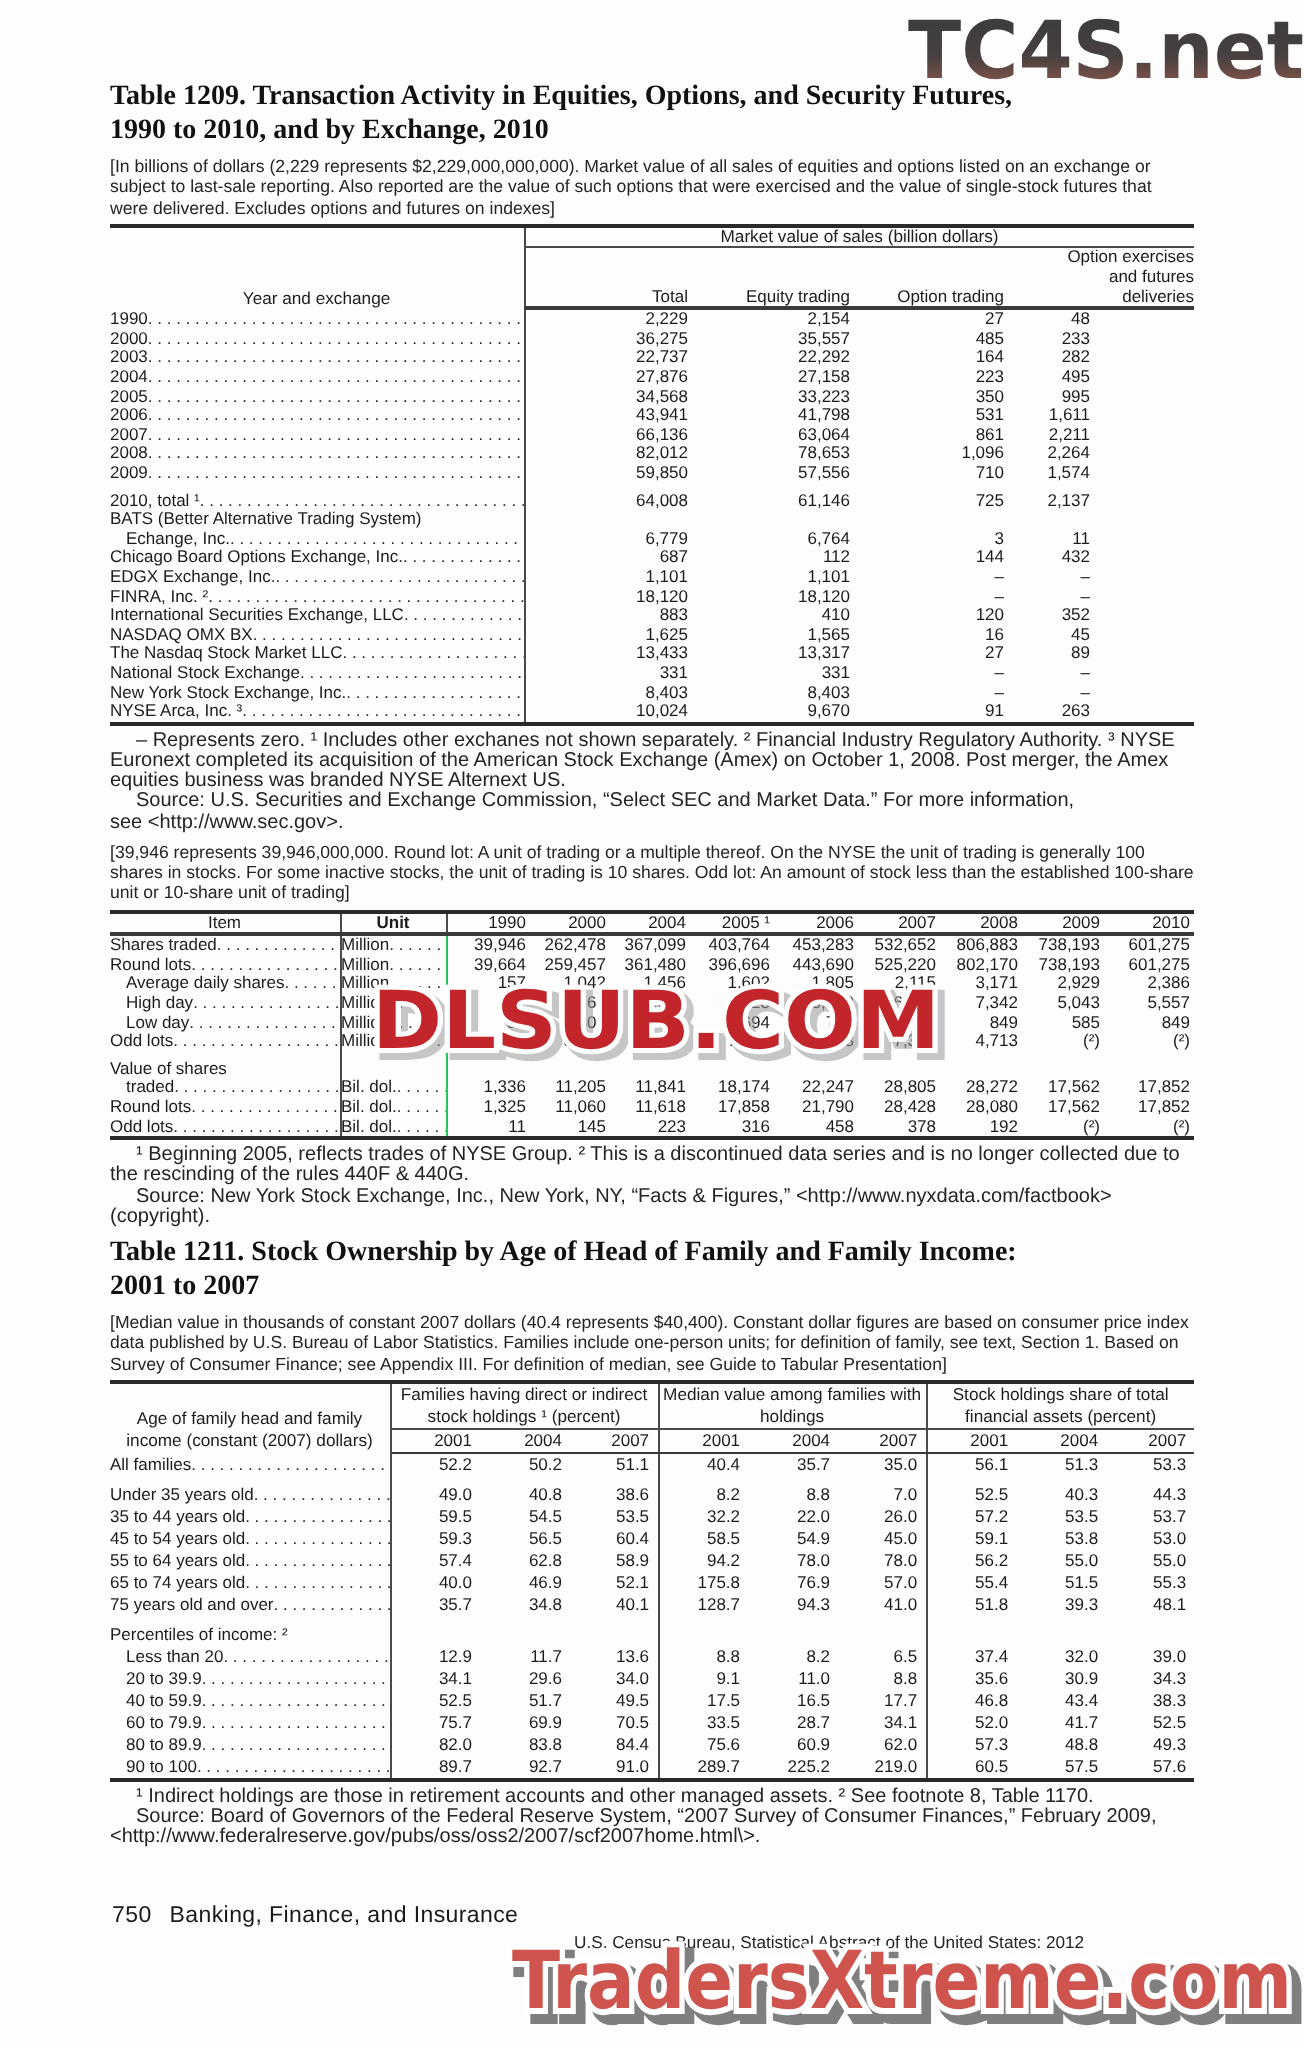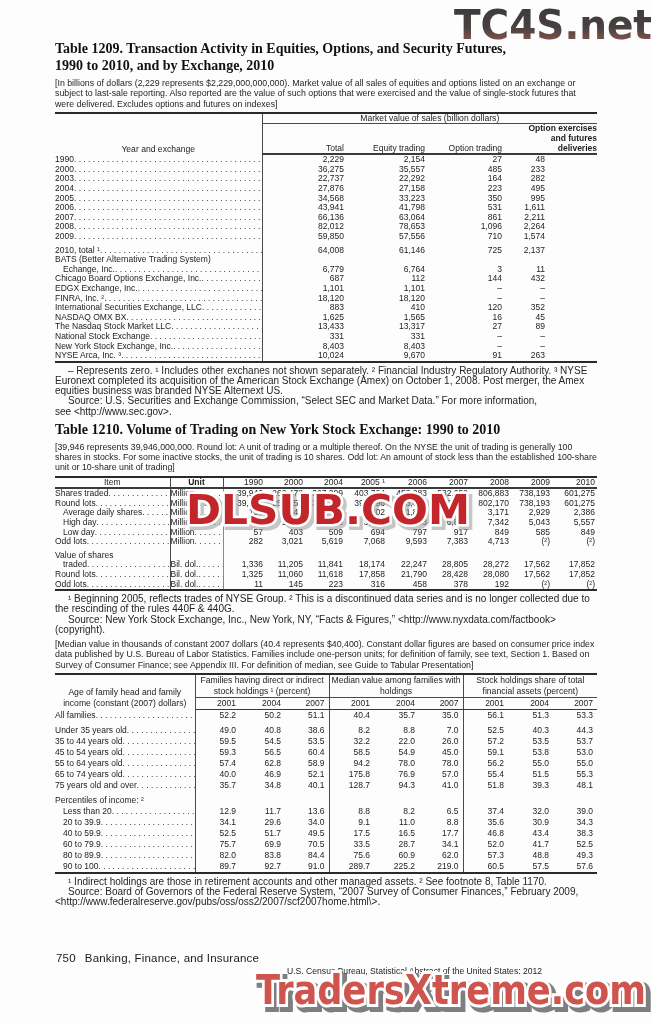--- a/index.html
+++ b/index.html
@@ -32,21 +32,21 @@
   td.unit{border-right:1px solid #22c55e;padding-left:4px;overflow:hidden;}
   .lb{white-space:nowrap;}
   .dots{flex:1 1 auto;overflow:hidden;white-space:nowrap;color:#2a2a2a;}
   .dots::after{content:" . . . . . . . . . . . . . . . . . . . . . . . . . . . . . . . . . . . . . . . . . . . . . .";}
   td.v{text-align:right;white-space:nowrap;}
   tr.b{font-weight:bold;}
   tr.gap > td{padding-top:4px;}
 
   
   #t1209 td.c3{padding-right:52px;}
-  #t1209 th.deliv{padding-left:20px;font-weight:bold;}
+  #t1209 th.deliv{padding-left:20px;}
   #t1211 td.c0,#t1211 td.c3,#t1211 td.c6{}
   #t1211 tr > *.gb{border-left:1px solid #4a4a4a;}
   #t1211 td.v{padding-right:4px;}
   #t1210 td.v{padding-right:2px;}
 
   .fnblock{font-size:10px;line-height:10.2px;color:#242424;margin-top:3px;}
   .fnblock p{margin:0;}
   .ind1{text-indent:13px;}
 
   .footer-left{position:absolute;left:56px;top:952px;font-size:11.5px;color:#1a1a1a;letter-spacing:0.2px;}
@@ -342,21 +342,20 @@
           </tr>
         </tbody>
     </table>
 
     <div class="fnblock">
       <p class="ind1">– Represents zero. ¹ Includes other exchanes not shown separately. ² Financial Industry Regulatory Authority. ³ NYSE Euronext completed its acquisition of the American Stock Exchange (Amex) on October 1, 2008. Post merger, the Amex equities business was branded NYSE Alternext US.</p>
       <p class="ind1">Source: U.S. Securities and Exchange Commission, “Select SEC and Market Data.” For more information,</p>
       <p>see &lt;http://www.sec.gov&gt;.</p>
     </div>
 
-    <div class="tbl-title" style="margin-top:4px;">Table 1210. Volume of Trading on New York Stock Exchange: 1990 to 2010</div>
     <div class="headnote">[39,946 represents 39,946,000,000. Round lot: A unit of trading or a multiple thereof. On the NYSE the unit of trading is generally 100 shares in stocks. For some inactive stocks, the unit of trading is 10 shares. Odd lot: An amount of stock less than the established 100-share unit or 10-share unit of trading]</div>
 
     <table class="tbl" id="t1210" style="margin-top:3px;">
       <colgroup>
         <col style="width:115px">
           <col style="width:53px">
         <col style="width:42px">
           <col style="width:40px">
           <col style="width:40px">
           <col style="width:42px">
@@ -607,20 +606,24 @@
             <td class="v c8">(²)</td>
           </tr>
         </tbody>
     </table>
 
     <div class="fnblock">
       <p class="ind1">¹ Beginning 2005, reflects trades of NYSE Group. ² This is a discontinued data series and is no longer collected due to the rescinding of the rules 440F &amp; 440G.</p>
       <p class="ind1">Source: New York Stock Exchange, Inc., New York, NY, “Facts &amp; Figures,” &lt;http://www.nyxdata.com/factbook&gt; (copyright).</p>
     </div>
 
+    <div class="tbl-title" style="margin-top:4px;">
+      <div>Table 1211. Stock Ownership by Age of Head of Family and Family Income:</div>
+      <div>2001 to 2007</div>
+    </div>
     <div class="headnote">[Median value in thousands of constant 2007 dollars (40.4 represents $40,400). Constant dollar figures are based on consumer price index data published by U.S. Bureau of Labor Statistics. Families include one-person units; for definition of family, see text, Section 1. Based on Survey of Consumer Finance; see Appendix III. For definition of median, see Guide to Tabular Presentation]</div>
 
     <table class="tbl" id="t1211" style="margin-top:3px;">
       <colgroup>
         <col style="width:140px">
         <col style="width:45px">
           <col style="width:45px">
           <col style="width:44px">
         <col style="width:45px">
           <col style="width:45px">

